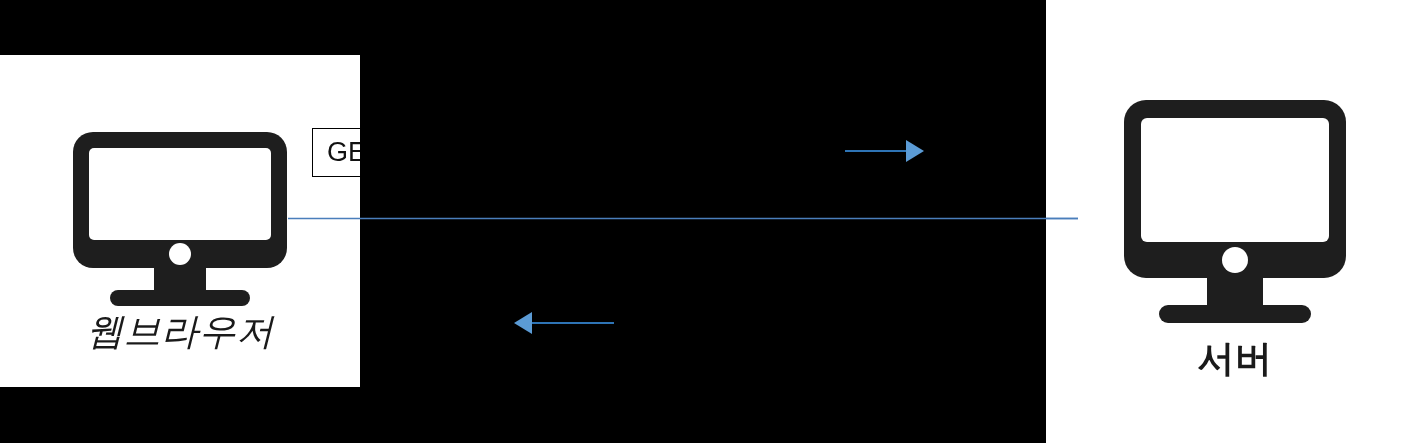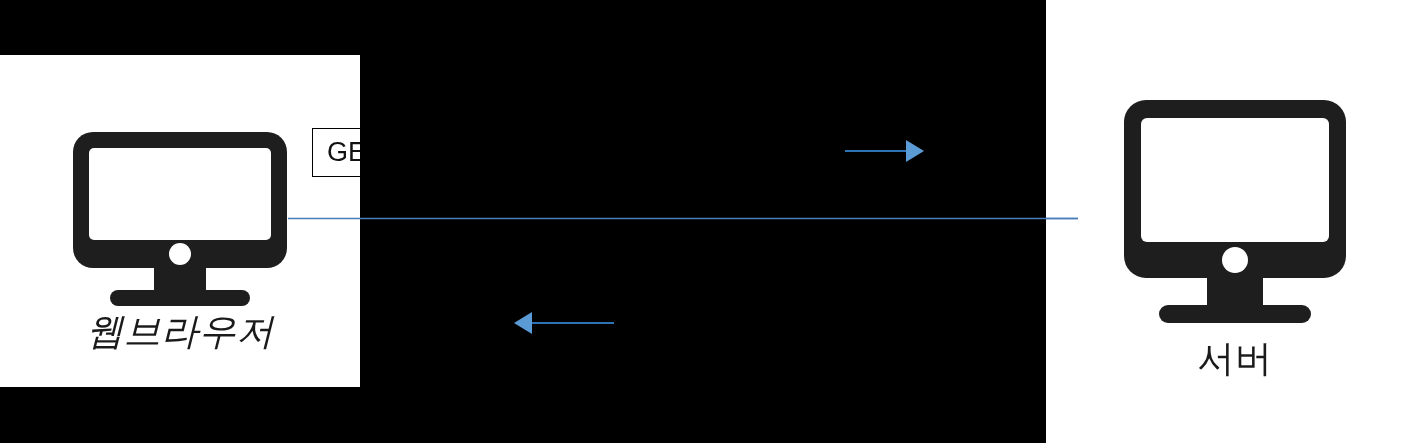--- a/index.html
+++ b/index.html
@@ -25,21 +25,21 @@
   #panel-right { left: 1046px; top: 0px;  width: 378px; height: 443px; }
 
   
   .node {
     position: absolute;
     display: flex;
     flex-direction: column;
     align-items: center;
   }
   #node-browser { left: 55px;   top: 128px; width: 250px; font-style: italic; }
-  #node-server  { left: 1110px; top: 95px;  width: 250px; }
+  #node-server  { left: 1110px; top: 95px;  width: 250px; font-weight: bold; }
 
   .monitor-icon { display: block; }
 
   .node-label {
     margin-top: 2px;
     color: #1a1a1a;
     font-size: 37px;
     line-height: 1.18;
     letter-spacing: 0.5px;
     white-space: nowrap;

